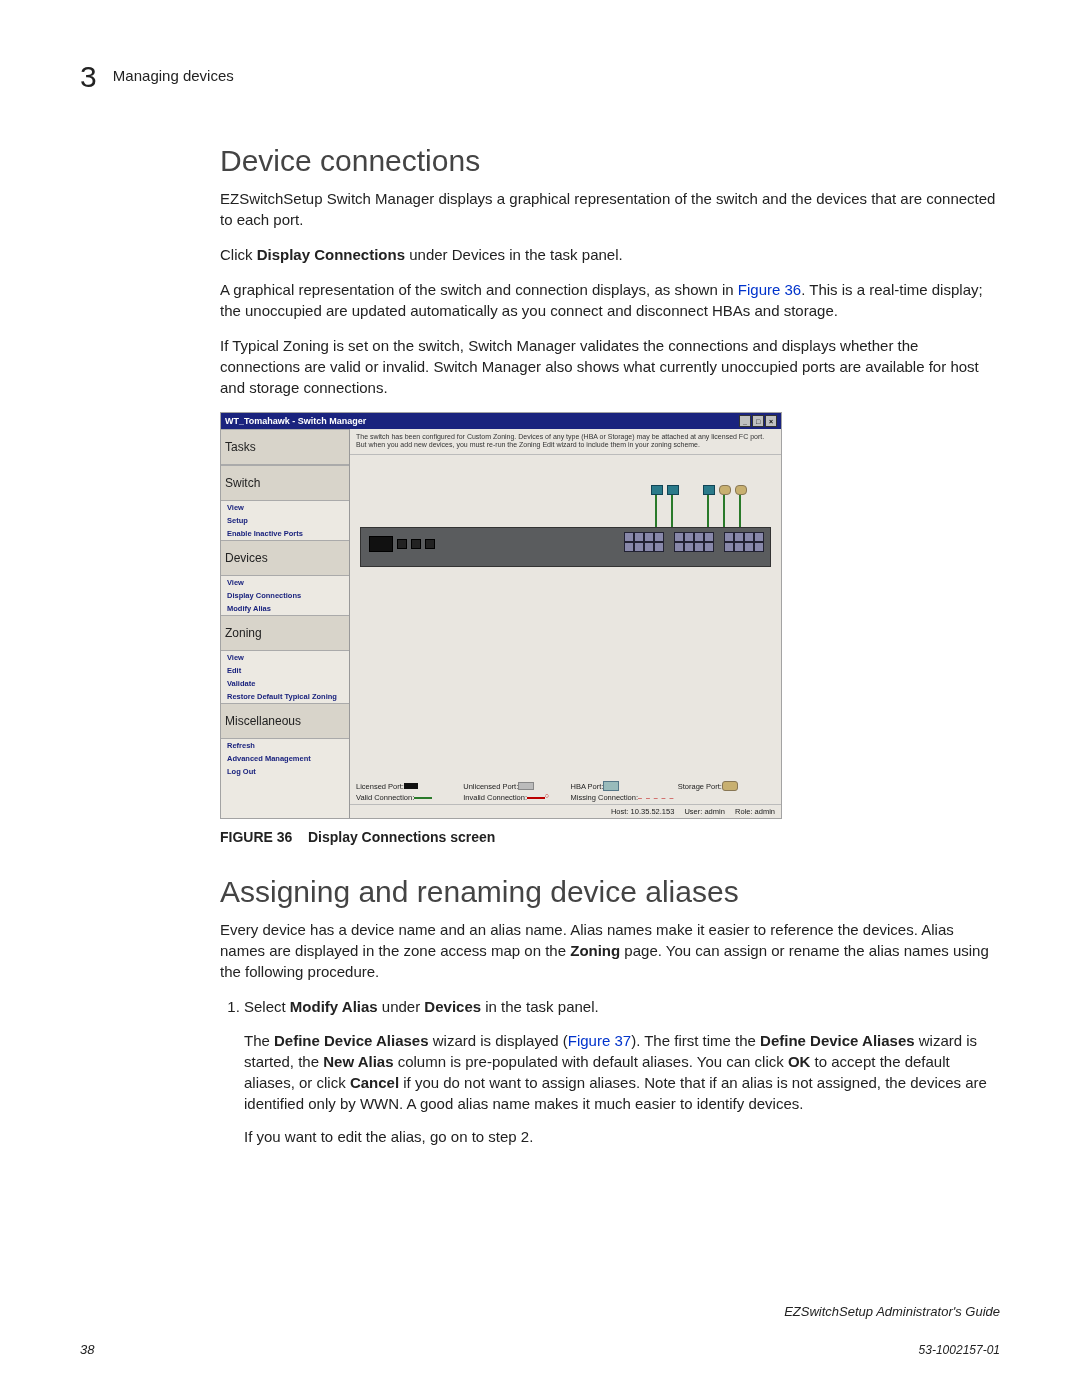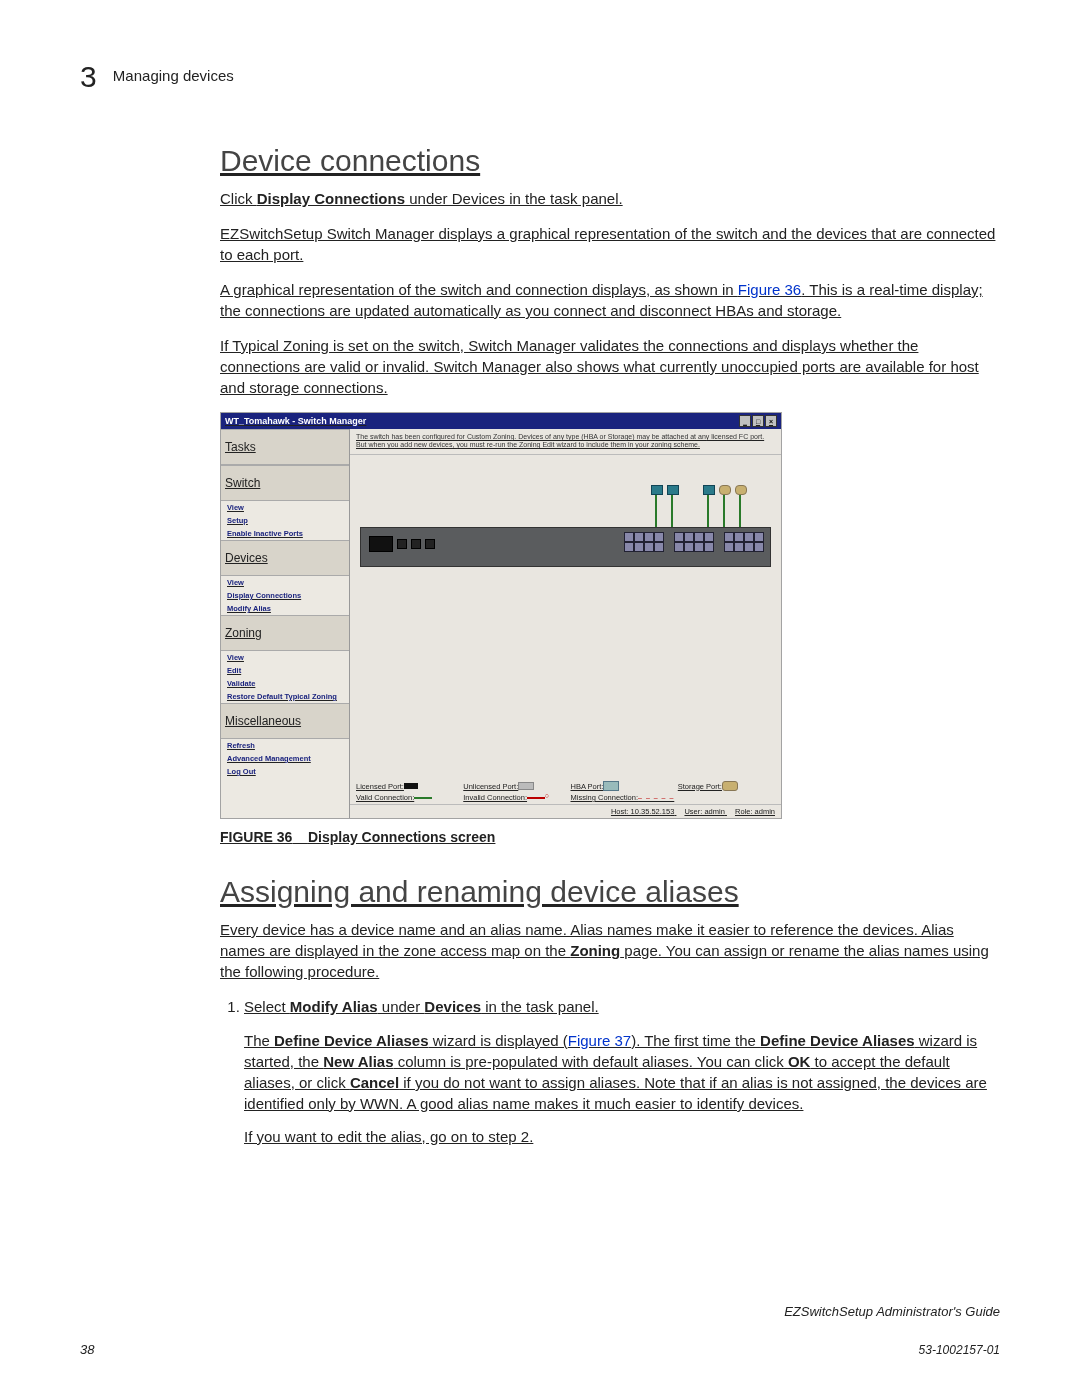--- a/index.html
+++ b/index.html
@@ -22,21 +22,20 @@
   }
   .running-header .chapnum {
     font-size: 30px;
     font-weight: normal;
     margin-right: 12px;
     vertical-align: middle;
   }
   .content {
     margin-left: 140px;
     margin-right: 3px;
-    text-decoration: underline;
   }
   h1.section {
     font-family: "Arial Narrow", Arial, sans-serif;
     font-stretch: condensed;
     font-weight: normal;
     font-size: 30px;
     margin: 0 0 10px 0;
     color: #444;
   }
   p {
@@ -210,28 +209,28 @@
 
   <div class="running-header">
     <span class="chapnum">3</span>
     <span>Managing devices</span>
   </div>
 
   <div class="content">
 
     <h1 class="section">Device connections</h1>
 
+    <p>EZSwitchSetup Switch Manager displays a graphical representation of the switch and the devices that are connected to each port.</p>
+
     <p>
       <span>Click </span><span class="bold">Display Connections</span><span> under Devices in the task panel.</span>
     </p>
 
-    <p>EZSwitchSetup Switch Manager displays a graphical representation of the switch and the devices that are connected to each port.</p>
-
     <p>
-      <span>A graphical representation of the switch and connection displays, as shown in </span><a href="#" class="figure-link">Figure 36</a><span>. This is a real-time display; the connections are updated automatically as you connect and disconnect HBAs and storage.</span>
+      <span>A graphical representation of the switch and connection displays, as shown in </span><a href="#" class="figure-link">Figure 36</a><span>. This is a real-time display; the unoccupied are updated automatically as you connect and disconnect HBAs and storage.</span>
     </p>
 
     <p>If Typical Zoning is set on the switch, Switch Manager validates the connections and displays whether the connections are valid or invalid. Switch Manager also shows what currently unoccupied ports are available for host and storage connections.</p>
 
     <div class="figure-wrap">
       <div class="sm-window">
         <div class="sm-title">
           <span>WT_Tomahawk - Switch Manager</span>
           <span class="ctrls">
             <span class="ctrl">_</span>

